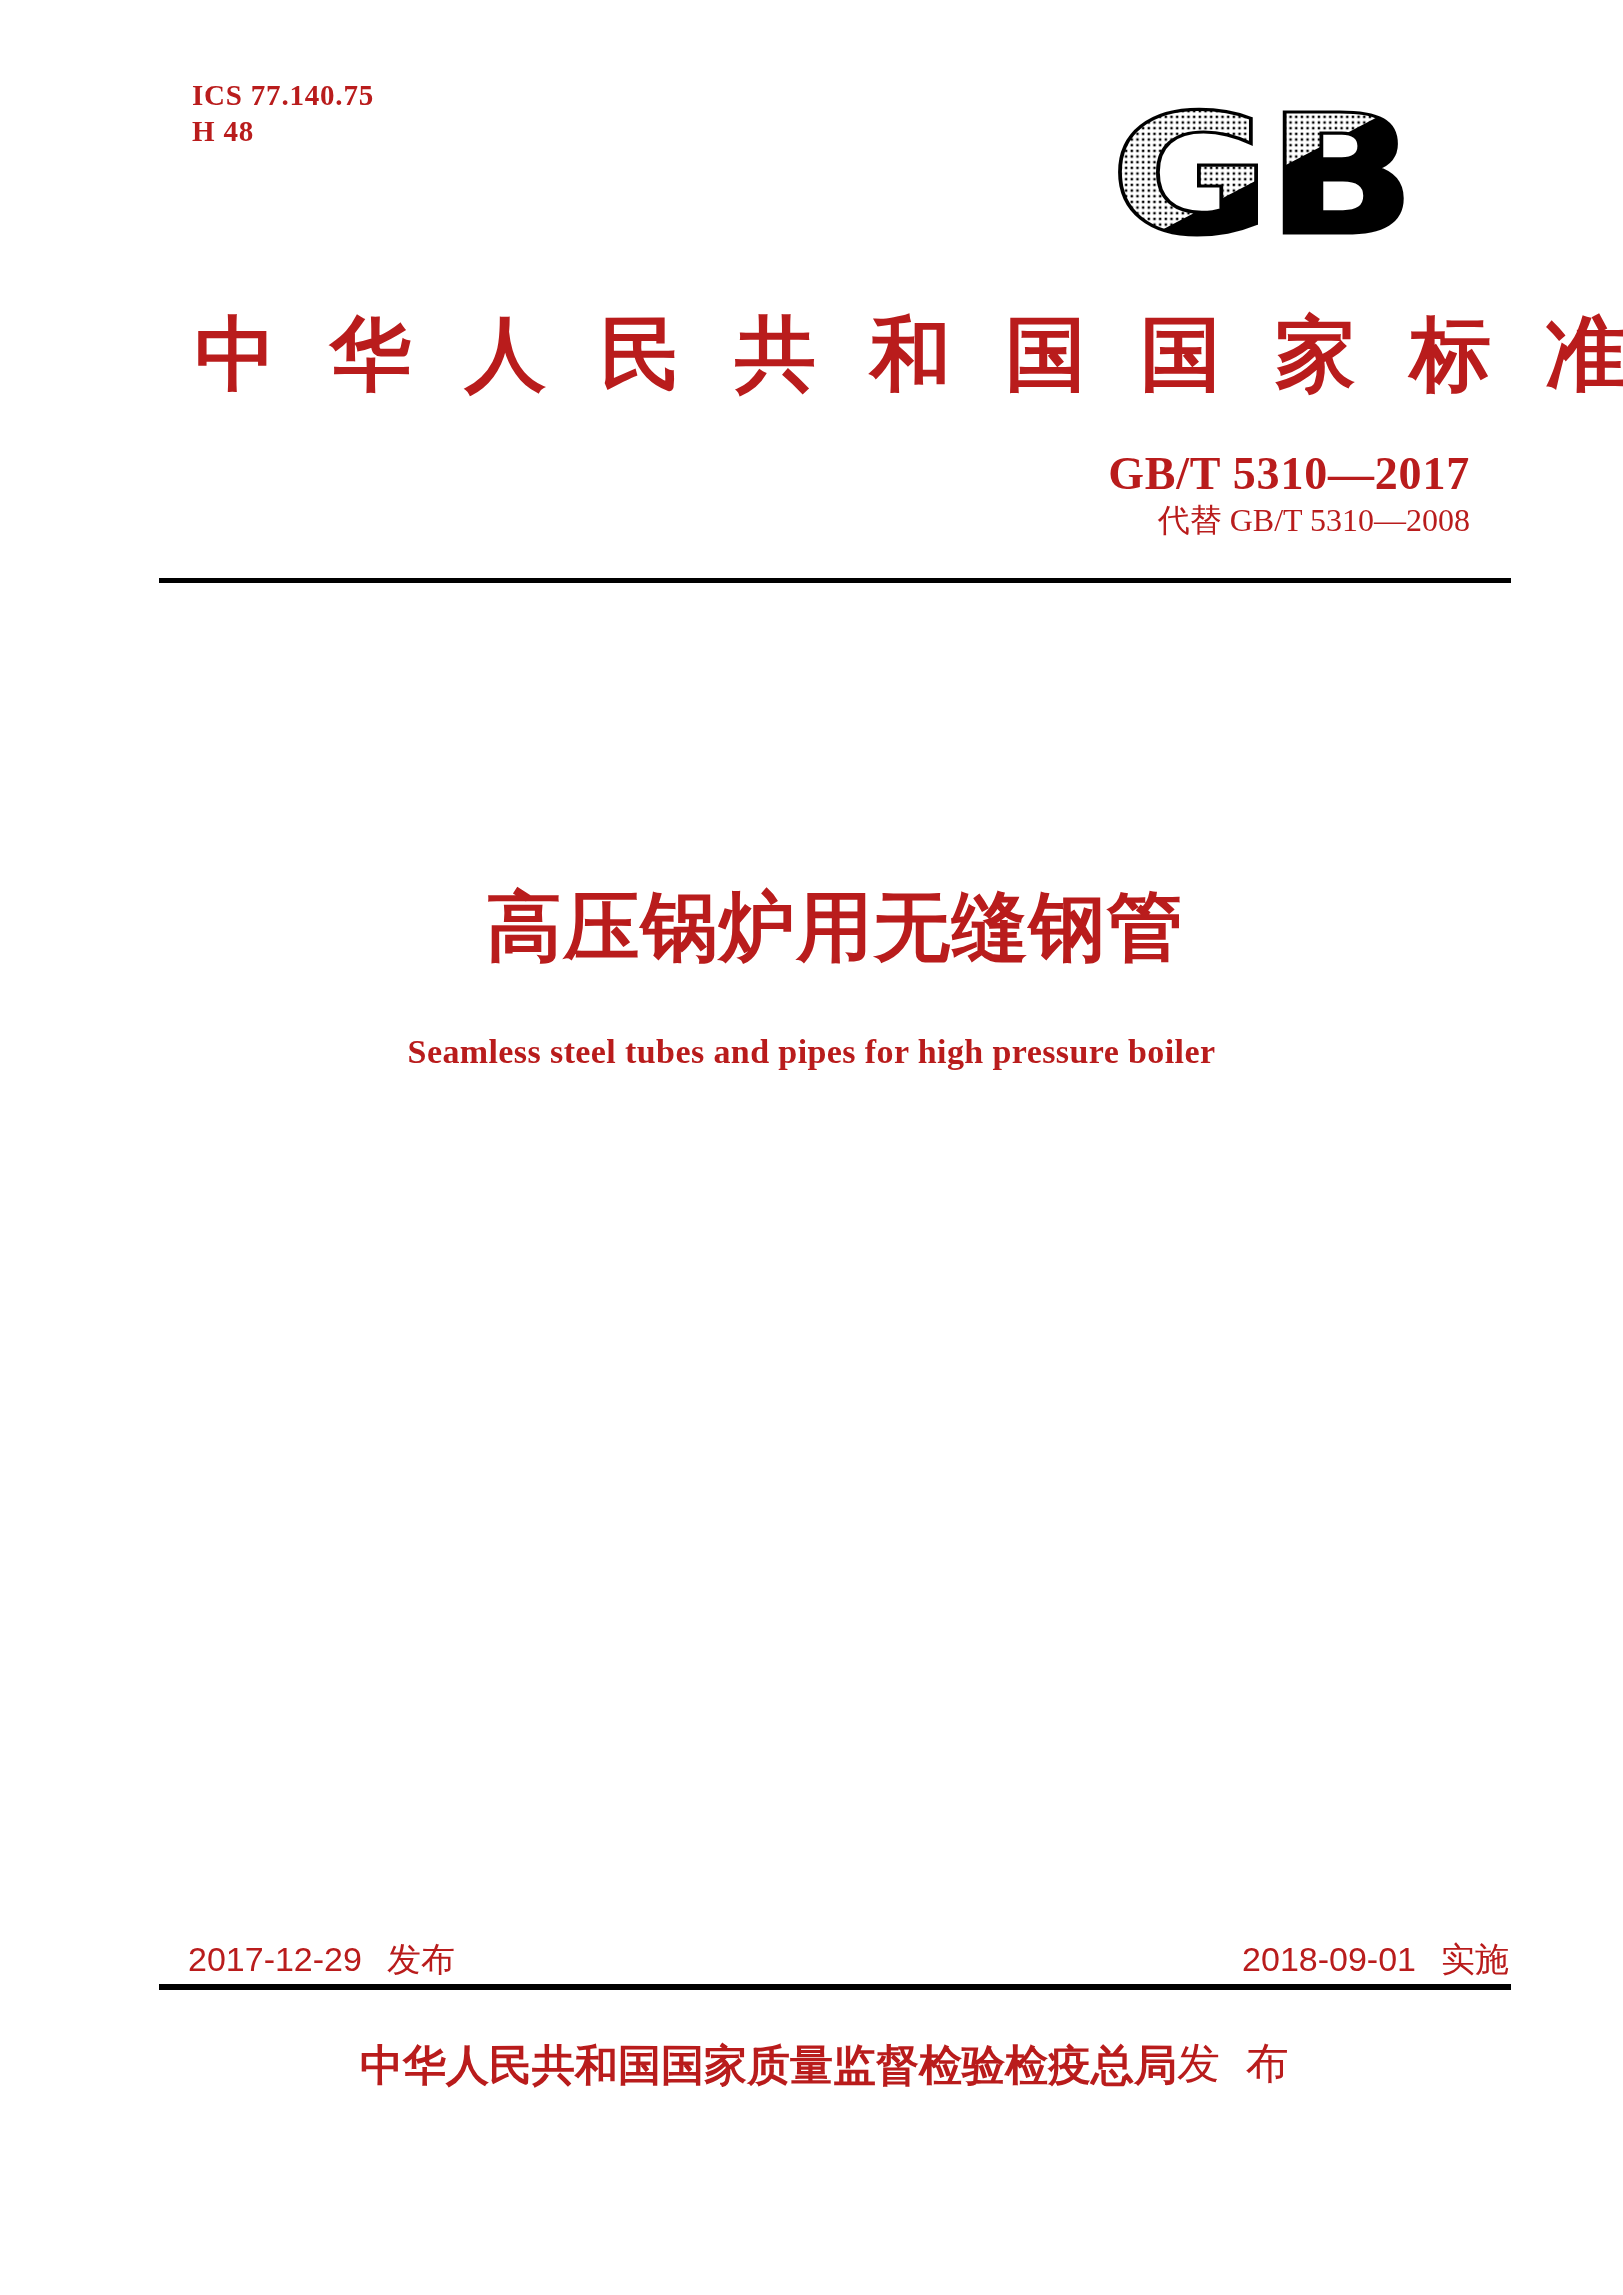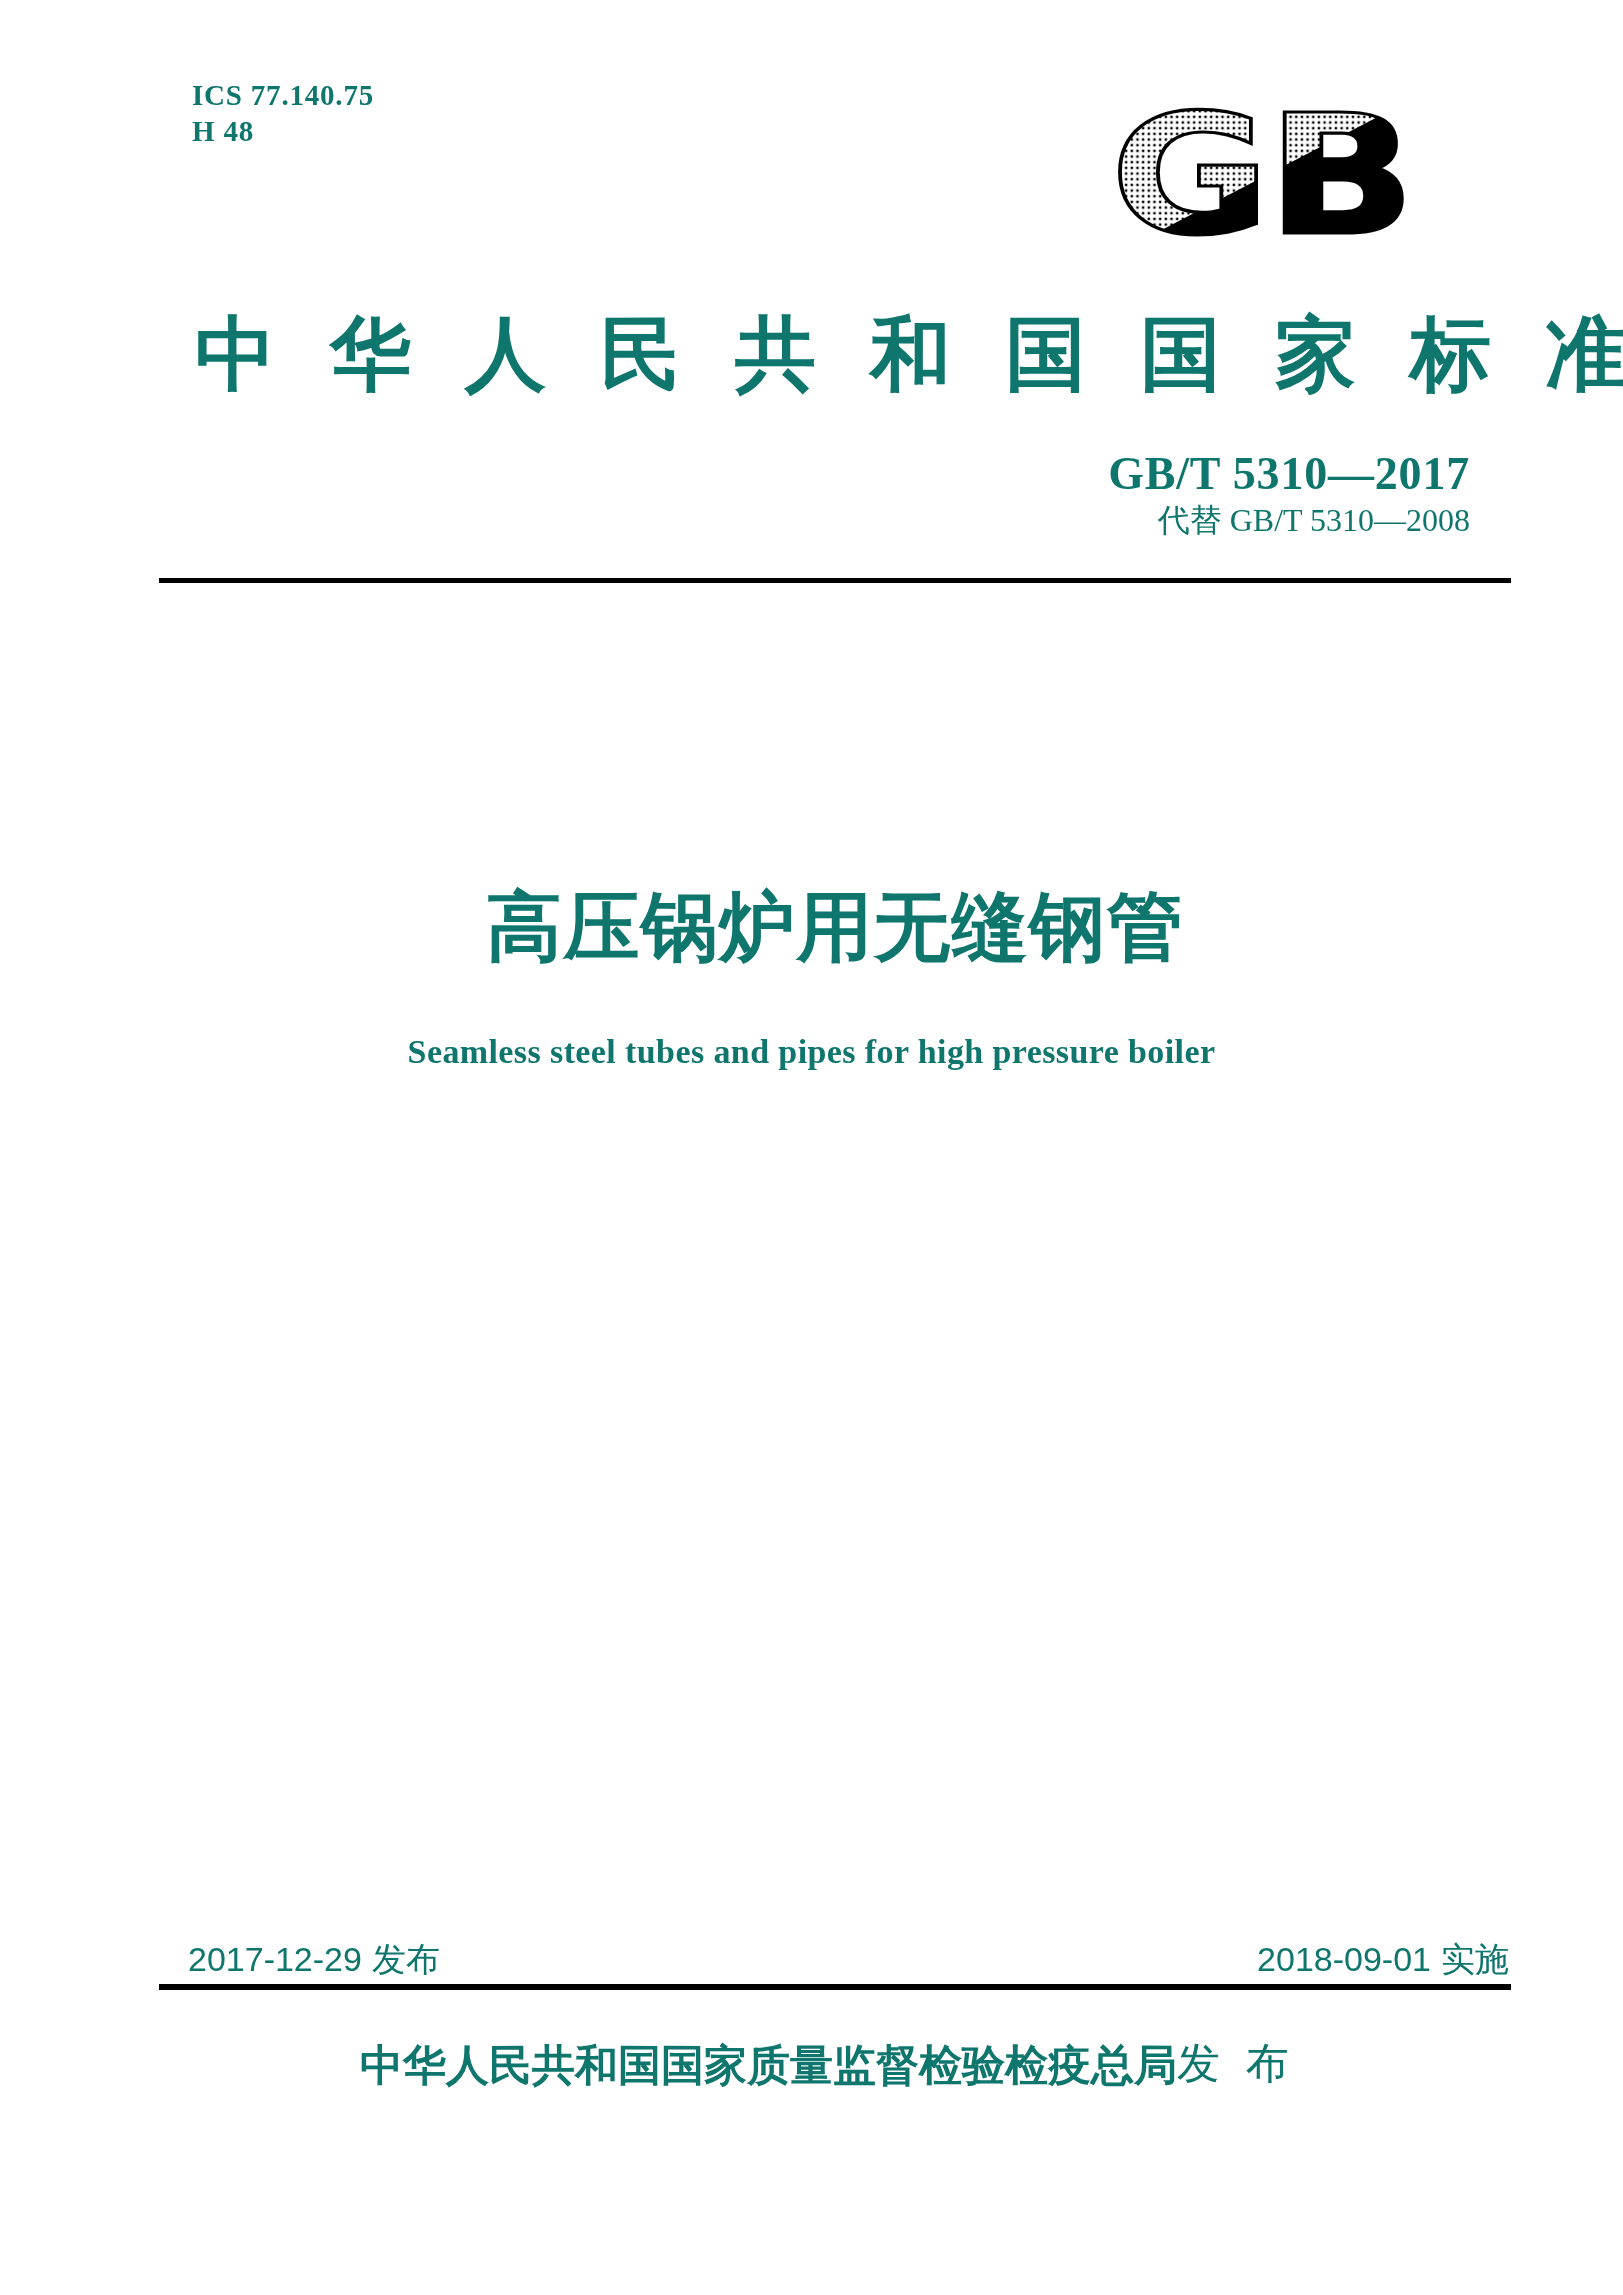--- a/index.html
+++ b/index.html
@@ -1,21 +1,21 @@
 <!DOCTYPE html>
 <html style="font-size:13px"><head>
 <meta charset="utf-8">
 <style>
   html, body { margin: 0; padding: 0; background: #ffffff; }
   .page {
     position: relative;
     width: 1623px;
     height: 2295px;
     background: #ffffff;
-    color: #0f766e;
+    color: #b91c1c;
     overflow: hidden;
     font-family: "Liberation Serif", "DejaVu Serif", serif;
   }
 
   .ics-block {
     position: absolute;
     left: 192px;
     top: 77px;
     font-weight: bold;
     font-size: 29px;
@@ -99,21 +99,21 @@
   .date-line {
     position: absolute;
     top: 1940px;
     font-size: 34px;
     line-height: 39px;
     white-space: nowrap;
     font-family: "Liberation Sans", "DejaVu Sans", sans-serif;
   }
   .date-issue { left: 188px; }
   .date-impl  { right: 114px; }
-  .date-line .date-label { margin-left: 10px; }
+  .date-line .date-label { margin-left: 25px; }
 
   .publisher-block {
     position: absolute;
     left: 360px;
     top: 2039px;
     display: flex;
     align-items: center;
   }
   .publisher-lines { display: flex; flex-direction: column; }
   .pub-line {

